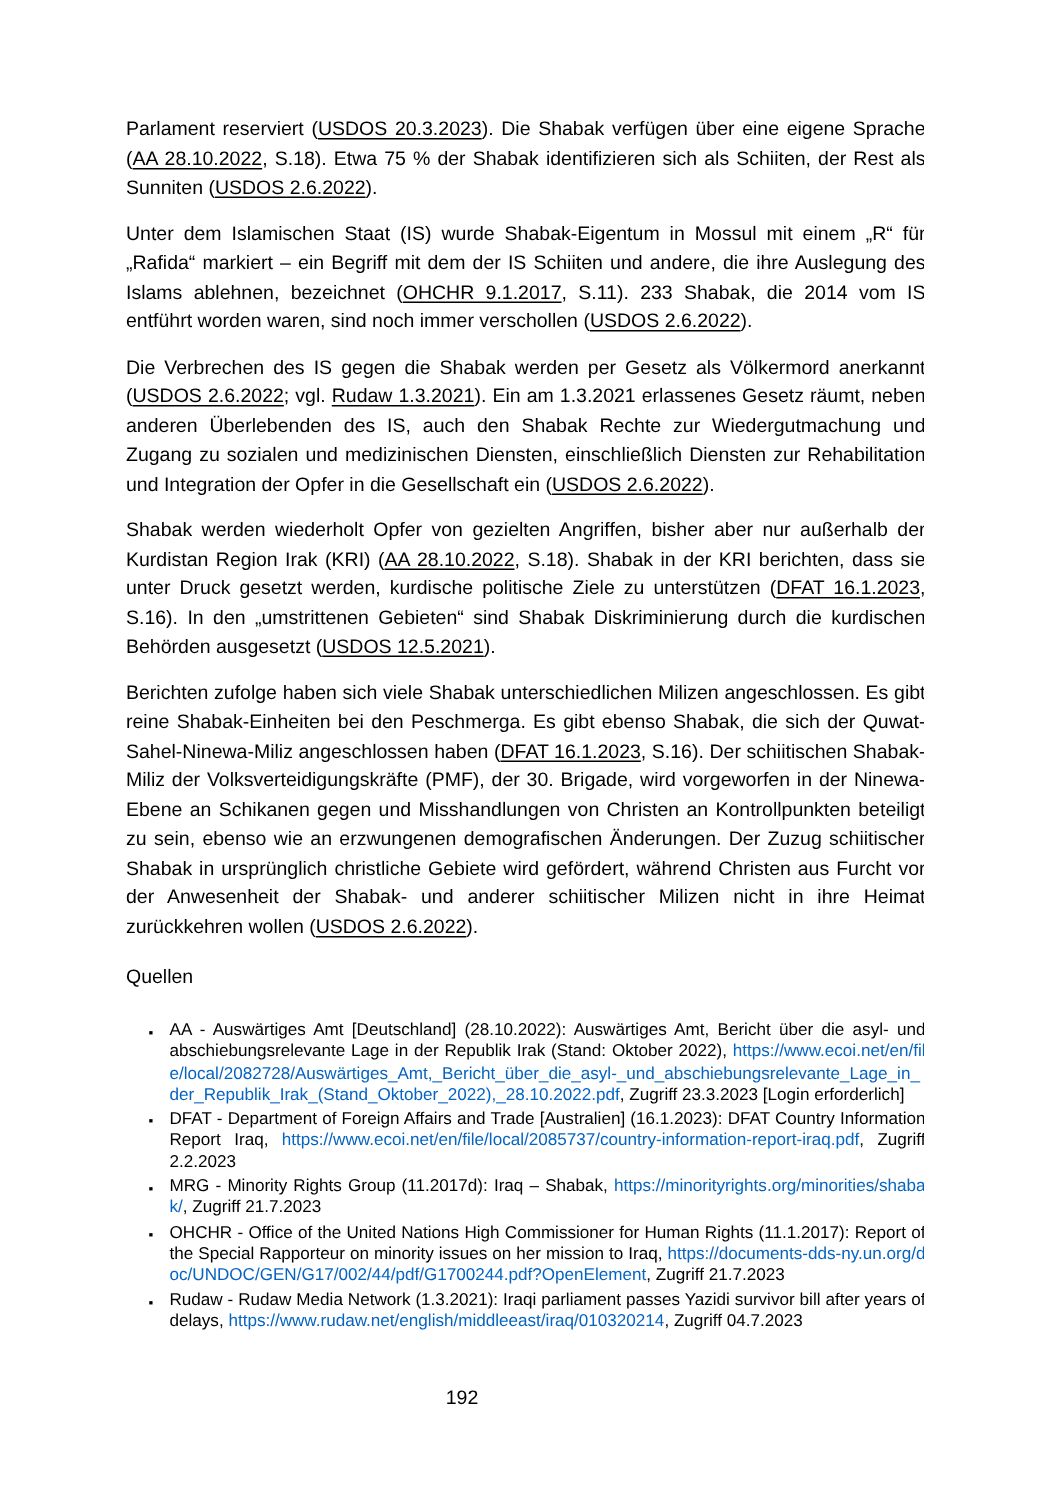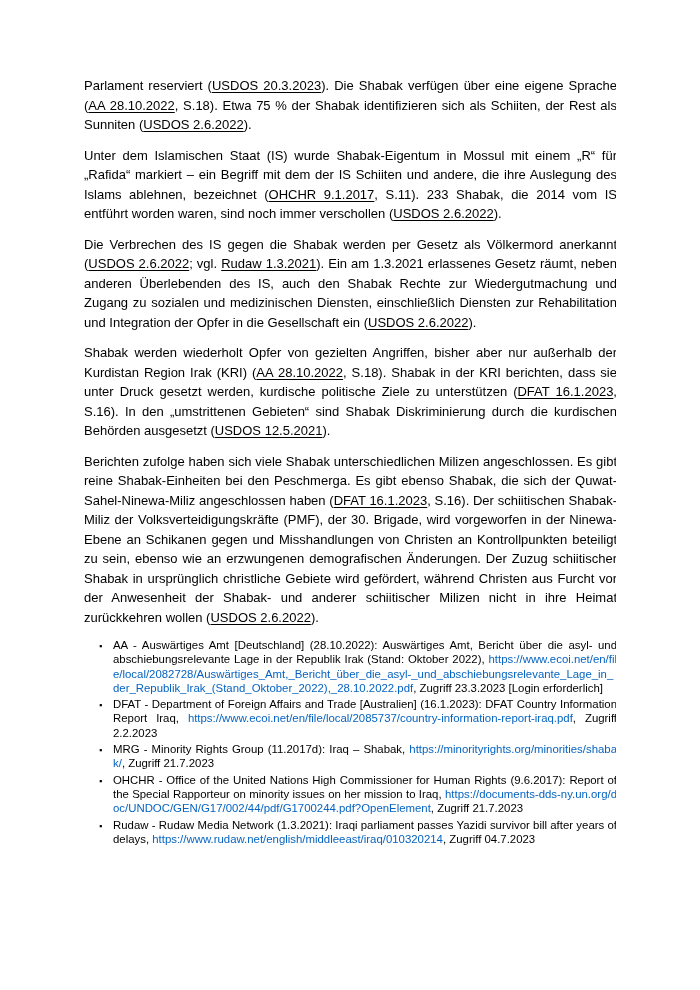--- a/index.html
+++ b/index.html
@@ -75,29 +75,31 @@
     <p class="para"><span>Parlament reserviert (</span><a class="cite">USDOS 20.3.2023</a><span>). Die Shabak verfügen über eine eigene Sprache (</span><a class="cite">AA 28.10.2022</a><span>, S.18). Etwa 75 % der Shabak identifizieren sich als Schiiten, der Rest als Sunniten (</span><a class="cite">USDOS 2.6.2022</a><span>).</span></p>
 
     <p class="para"><span>Unter dem Islamischen Staat (IS) wurde Shabak-Eigentum in Mossul mit einem „R“ für „Rafida“ markiert – ein Begriff mit dem der IS Schiiten und andere, die ihre Auslegung des Islams ablehnen, bezeichnet (</span><a class="cite">OHCHR 9.1.2017</a><span>, S.11). 233 Shabak, die 2014 vom IS entführt worden waren, sind noch immer verschollen (</span><a class="cite">USDOS 2.6.2022</a><span>).</span></p>
 
     <p class="para"><span>Die Verbrechen des IS gegen die Shabak werden per Gesetz als Völkermord anerkannt (</span><a class="cite">USDOS 2.6.2022</a><span>; vgl. </span><a class="cite">Rudaw 1.3.2021</a><span>). Ein am 1.3.2021 erlassenes Gesetz räumt, neben anderen Überlebenden des IS, auch den Shabak Rechte zur Wiedergutmachung und Zugang zu sozialen und medizinischen Diensten, einschließlich Diensten zur Rehabilitation und Integration der Opfer in die Gesellschaft ein (</span><a class="cite">USDOS 2.6.2022</a><span>).</span></p>
 
     <p class="para"><span>Shabak werden wiederholt Opfer von gezielten Angriffen, bisher aber nur außerhalb der Kurdistan Region Irak (KRI) (</span><a class="cite">AA 28.10.2022</a><span>, S.18). Shabak in der KRI berichten, dass sie unter Druck gesetzt werden, kurdische politische Ziele zu unterstützen (</span><a class="cite">DFAT 16.1.2023</a><span>, S.16). In den „umstrittenen Gebieten“ sind Shabak Diskriminierung durch die kurdischen Behörden ausgesetzt (</span><a class="cite">USDOS 12.5.2021</a><span>).</span></p>
 
     <p class="para"><span>Berichten zufolge haben sich viele Shabak unterschiedlichen Milizen angeschlossen. Es gibt reine Shabak-Einheiten bei den Peschmerga. Es gibt ebenso Shabak, die sich der Quwat-Sahel-Ninewa-Miliz angeschlossen haben (</span><a class="cite">DFAT 16.1.2023</a><span>, S.16). Der schiitischen Shabak-Miliz der Volksverteidigungskräfte (PMF), der 30. Brigade, wird vorgeworfen in der Ninewa-Ebene an Schikanen gegen und Misshandlungen von Christen an Kontrollpunkten beteiligt zu sein, ebenso wie an erzwungenen demografischen Änderungen. Der Zuzug schiitischer Shabak in ursprünglich christliche Gebiete wird gefördert, während Christen aus Furcht vor der Anwesenheit der Shabak- und anderer schiitischer Milizen nicht in ihre Heimat zurückkehren wollen (</span><a class="cite">USDOS 2.6.2022</a><span>).</span></p>
 
+    <p class="sources-heading">Quellen</p>
 
     <div class="sources">
 
       <div class="source"><span class="bullet">▪</span><span>AA - Auswärtiges Amt [Deutschland] (28.10.2022): Auswärtiges Amt, Bericht über die asyl- und abschiebungsrelevante Lage in der Republik Irak (Stand: Oktober 2022), </span><a class="src-url">https://www.ecoi.net/en/file/local/2082728/Auswärtiges_Amt,_Bericht_über_die_asyl-_und_abschiebungsrelevante_Lage_in_der_Republik_Irak_(Stand_Oktober_2022),_28.10.2022.pdf</a><span>, Zugriff 23.3.2023 [Login erforderlich]</span></div>
 
       <div class="source"><span class="bullet">▪</span><span>DFAT - Department of Foreign Affairs and Trade [Australien] (16.1.2023): DFAT Country Information Report Iraq, </span><a class="src-url">https://www.ecoi.net/en/file/local/2085737/country-information-report-iraq.pdf</a><span>, Zugriff 2.2.2023</span></div>
 
       <div class="source"><span class="bullet">▪</span><span>MRG - Minority Rights Group (11.2017d): Iraq – Shabak, </span><a class="src-url">https://minorityrights.org/minorities/shabak/</a><span>, Zugriff 21.7.2023</span></div>
 
-      <div class="source"><span class="bullet">▪</span><span>OHCHR - Office of the United Nations High Commissioner for Human Rights (9.6.2017): Report of the Special Rapporteur on minority issues on her mission to Iraq, </span><a class="src-url">https://documents-dds-ny.un.org/doc/UNDOC/GEN/G17/002/44/pdf/G1700244.pdf?OpenElement</a><span>, Zugriff 21.7.2023</span></div>
+      <div class="source"><span class="bullet">▪</span><span>OHCHR - Office of the United Nations High Commissioner for Human Rights (11.1.2017): Report of the Special Rapporteur on minority issues on her mission to Iraq, </span><a class="src-url">https://documents-dds-ny.un.org/doc/UNDOC/GEN/G17/002/44/pdf/G1700244.pdf?OpenElement</a><span>, Zugriff 21.7.2023</span></div>
 
       <div class="source"><span class="bullet">▪</span><span>Rudaw - Rudaw Media Network (1.3.2021): Iraqi parliament passes Yazidi survivor bill after years of delays, </span><a class="src-url">https://www.rudaw.net/english/middleeast/iraq/010320214</a><span>, Zugriff 04.7.2023</span></div>
 
     </div>
   </div>
 
+  <div class="page-number">192</div>
 </div>
 
 </body></html>

